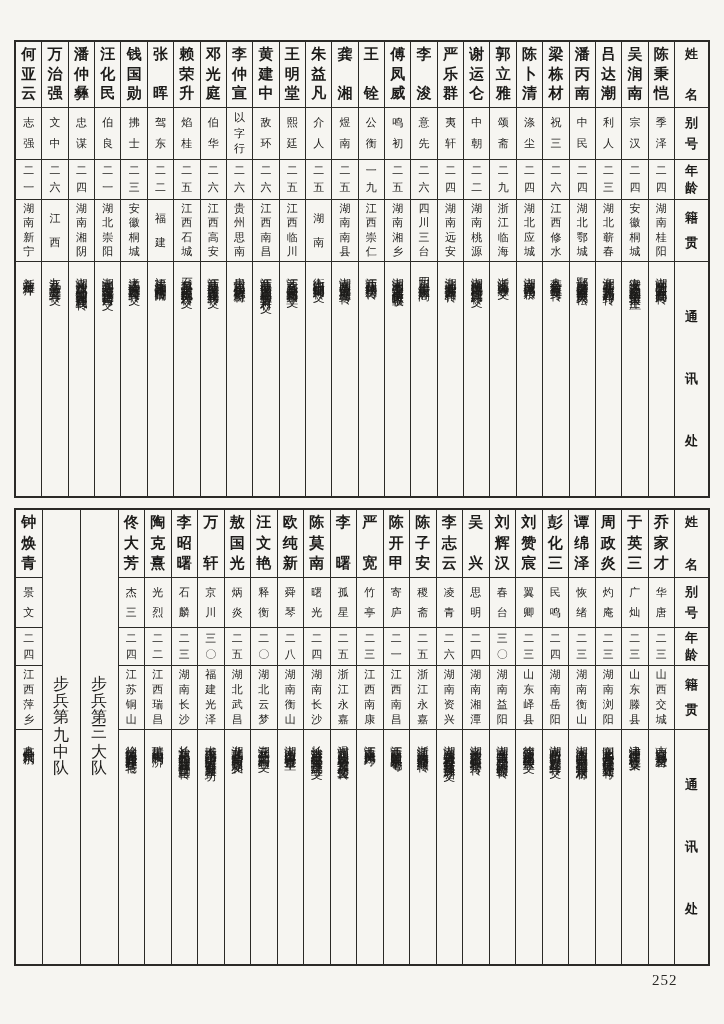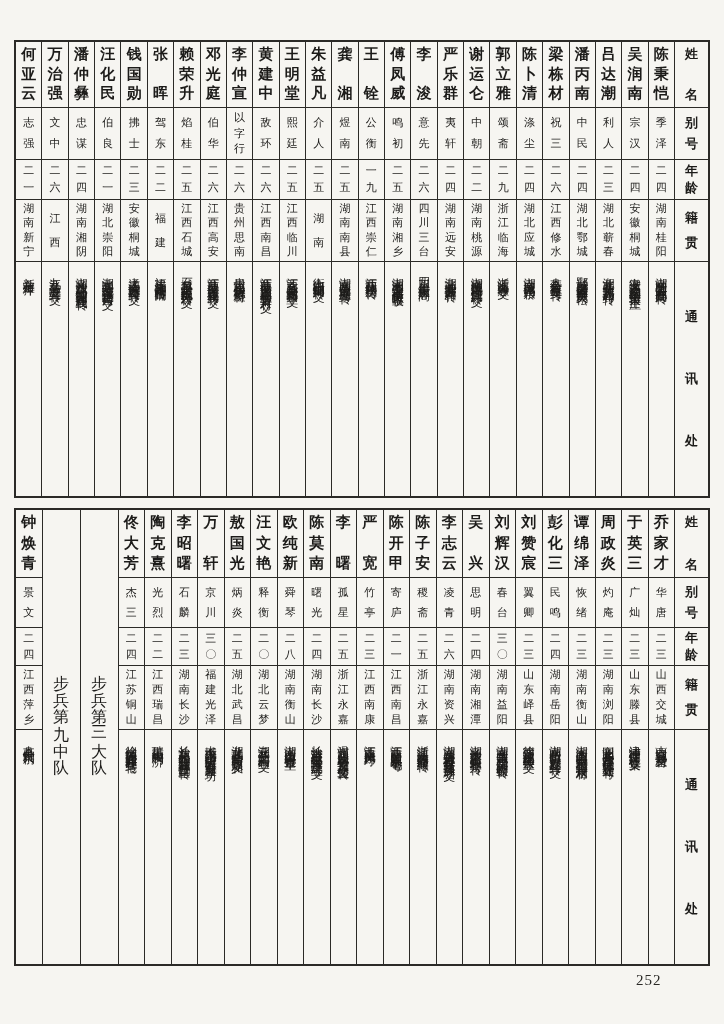--- a/index.html
+++ b/index.html
@@ -40,21 +40,21 @@
     writing-mode:vertical-rl;text-orientation:upright;
     font-size:12px;letter-spacing:1.5px;line-height:1;max-height:100%;
   }
   .cell-addr-h{flex:1 1 auto;justify-content:space-evenly;}
   .header .cell span{font-size:13px;font-weight:bold;}
   .unit-label{
     writing-mode:vertical-rl;text-orientation:upright;
     padding-top:152px;font-size:16px;letter-spacing:17px;line-height:1;
   }
   .page-number{
-    position:absolute;left:636px;top:972px;
+    position:absolute;left:652px;top:972px;
     font-size:15px;color:#2a2926;letter-spacing:1px;
   }
 </style>
 </head>
 <body>
 
 <div class="sheet">
   <div class="table" id="top-table">
       <div class="col header">
         <div class="cell cell-name">

